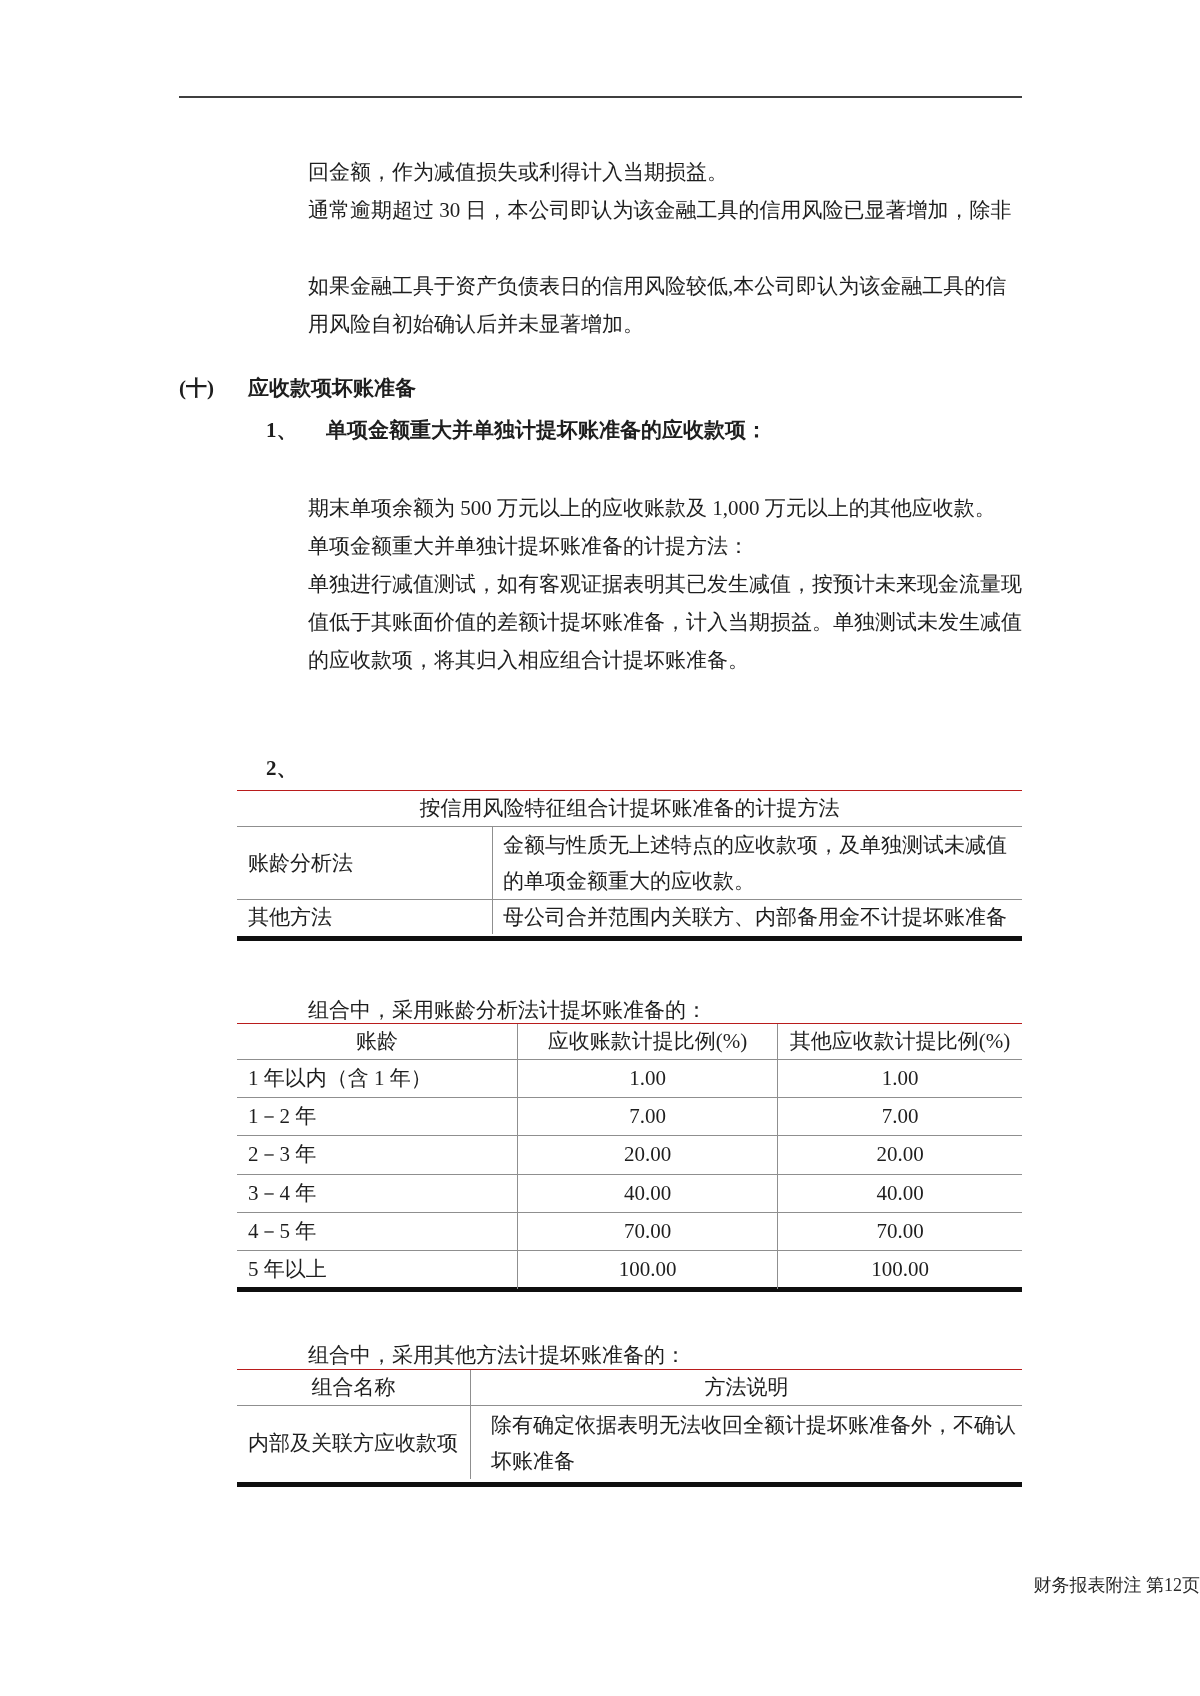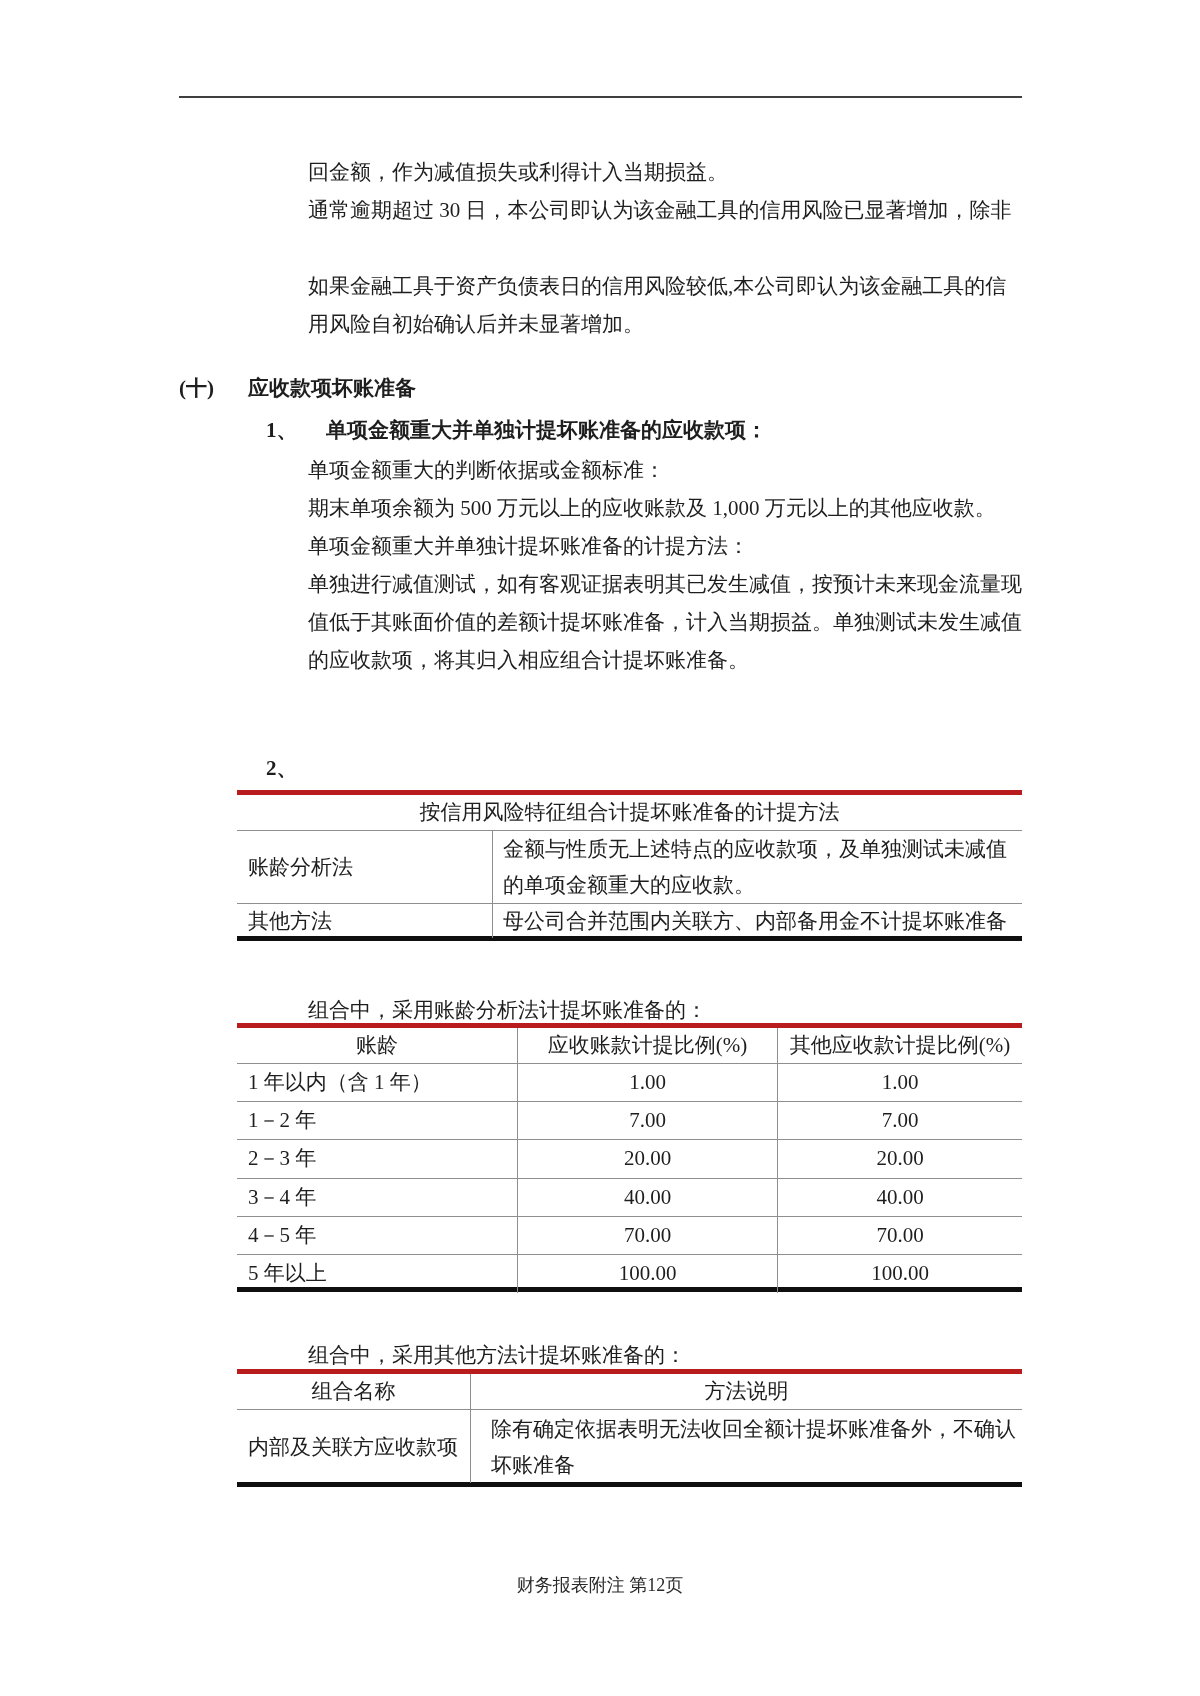--- a/index.html
+++ b/index.html
@@ -23,40 +23,40 @@
     position: absolute;
     left: 179px; top: 96px;
     width: 843px; height: 2px;
     background: #3f3f3f;
   }
   .tbl {
     position: absolute;
     left: 237px;
     width: 785px;
     box-sizing: border-box;
-    border-top: 5px solid #b91c1c;
+    border-top: 1px solid #b91c1c;
     border-bottom: 5px solid #0f0f0f;
     font-size: 21px;
   }
   .tbl .hdr {
     display: flex;
     align-items: center;
   }
   .tbl .row { display: flex; border-top: 1px solid #8f8f8f; }
   .td { box-sizing: border-box; }
   .vl { border-left: 1px solid #8f8f8f; }
   .cellpad { padding-left: 11px; }
   .vcenter { display: flex; align-items: center; }
   .ctr { text-align: center; }
   .num { text-align: center; }
   .footer {
     position: absolute;
     left: 0; top: 1574px;
     width: 1200px;
-    text-align: center;
+    text-align: right;
     font-size: 18px;
     line-height: 22px;
     color: #2a2a2a;
   }
 </style>
 </head>
 <body>
 
 <div class="page">
 
@@ -66,21 +66,20 @@
   <div class="t" style="left:308px; top:198px">通常逾期超过 30 日，本公司即认为该金融工具的信用风险已显著增加，除非</div>
   <div class="t" style="left:308px; top:274px">如果金融工具于资产负债表日的信用风险较低,本公司即认为该金融工具的信</div>
   <div class="t" style="left:308px; top:312px">用风险自初始确认后并未显著增加。</div>
 
   <div class="t b" style="left:179px; top:376px">(十)</div>
   <div class="t b" style="left:248px; top:376px">应收款项坏账准备</div>
 
   <div class="t b" style="left:266px; top:418px">1、</div>
   <div class="t b" style="left:326px; top:418px">单项金额重大并单独计提坏账准备的应收款项：</div>
 
-  <div class="t" style="left:308px; top:458px">单项金额重大的判断依据或金额标准：</div>
   <div class="t" style="left:308px; top:496px">期末单项余额为 500 万元以上的应收账款及 1,000 万元以上的其他应收款。</div>
   <div class="t" style="left:308px; top:534px">单项金额重大并单独计提坏账准备的计提方法：</div>
   <div class="t" style="left:308px; top:572px">单独进行减值测试，如有客观证据表明其已发生减值，按预计未来现金流量现</div>
   <div class="t" style="left:308px; top:610px">值低于其账面价值的差额计提坏账准备，计入当期损益。单独测试未发生减值</div>
   <div class="t" style="left:308px; top:648px">的应收款项，将其归入相应组合计提坏账准备。</div>
 
   <div class="t b" style="left:266px; top:756px">2、</div>
 
   <div class="tbl" style="top:790px; height:151px">
     <div class="hdr" style="height:35px">

